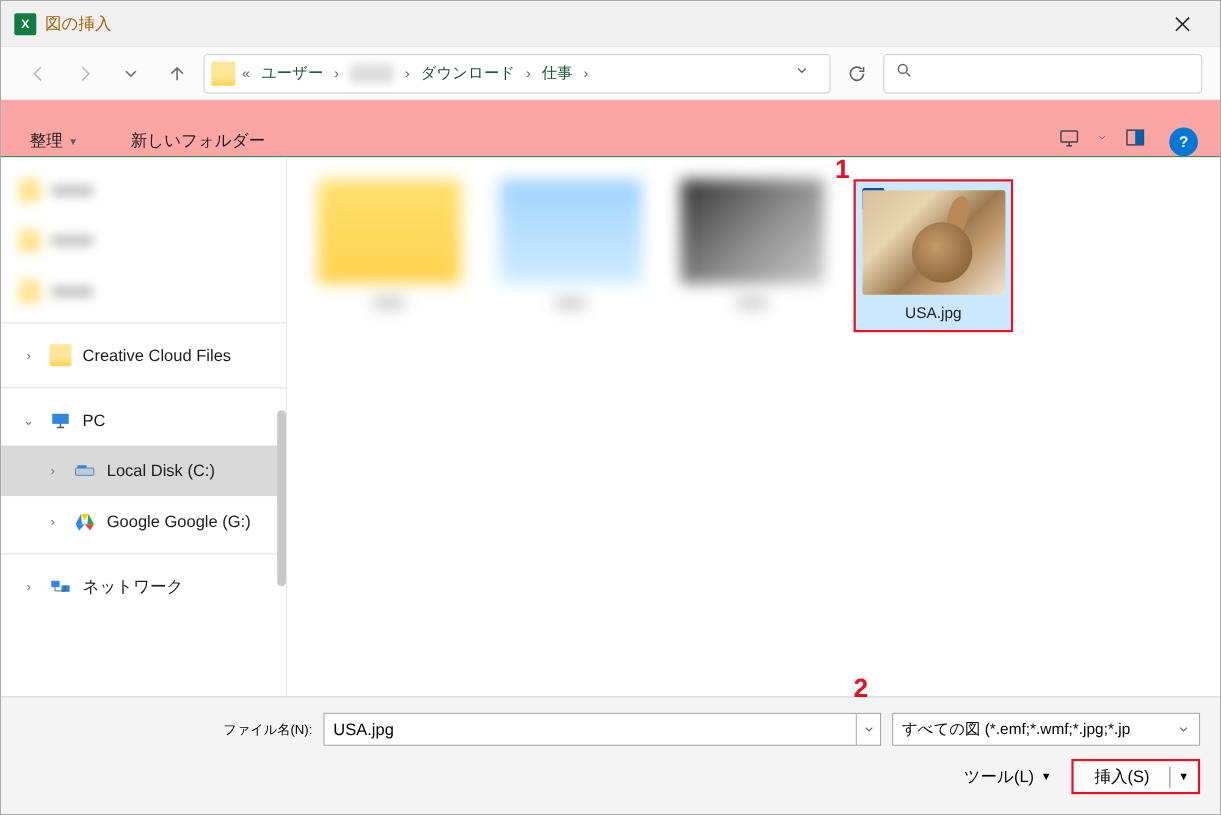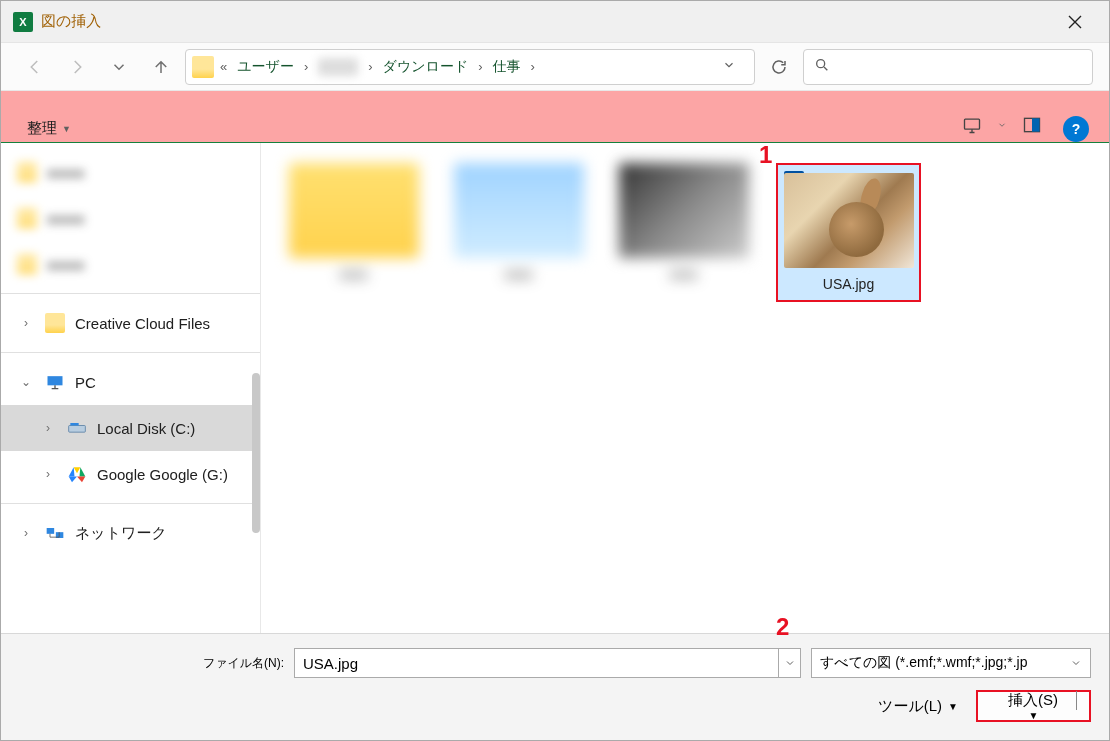--- a/index.html
+++ b/index.html
@@ -77,21 +77,21 @@
   
   .footer { background:#f4f4f4; border-top:1px solid #d8d8d8; padding:14px 18px 18px; display:flex; flex-direction:column; gap:12px;}
   .frow { display:flex; align-items:center; gap:10px;}
   .flabel { font-size:12px; text-align:right; width:265px;}
   .fname-input { flex:1; max-width:490px; height:30px; border:1px solid #aaa; padding:0 8px; font-size:15px; background:#fff;}
   .fname-drop { width:22px; border:1px solid #aaa; border-left:none; height:30px; display:flex; align-items:center; justify-content:center; background:#fff; margin-left:-10px;}
   .ftype { width:280px; height:30px; border:1px solid #aaa; padding:0 8px; font-size:14px; background:#fff; display:flex; align-items:center; justify-content:space-between;}
   .frow2 { display:flex; align-items:center; justify-content:flex-end; gap:12px;}
   .tools { font-size:15px; display:flex; align-items:center; gap:6px; margin-right:6px;margin-left:22px;}
   .btn { height:32px; padding:0 14px; border:1px solid #aaa; background:#fdfdfd; font-size:15px; display:flex; align-items:center; justify-content:center;}
-  .btn.insert { border:2px solid #e81123; display:flex; padding:12px;flex-direction:column;}
+  .btn.insert { border:2px solid #e81123; display:flex; padding:1px;}
   .btn.insert .blabel { padding:0 18px; border-right:1px solid #888;}
   .btn.insert .bcaret { width:24px; display:flex; align-items:center; justify-content:center;}
 </style>
 </head>
 <body>
 
 <div class="titlebar">
   <div class="app-icon">X</div>
   <div class="title-text">図の挿入</div>
   <div class="title-spacer"></div>
@@ -153,20 +153,23 @@
         </svg></span>
   </div>
 </div>
 
 <div class="toolbar">
   <div class="tbtn">
       <span>整理</span>
       <span class="caret">▼</span>
     </div>
   <div style="width:36px"></div>
+  <div class="tbtn">
+      <span>新しいフォルダー</span>
+    </div>
   <div class="tsp"></div>
   <div class="ticon">
       <svg viewBox="0 0 24 24" width="20" height="20">
         <rect x="3" y="5" width="18" height="12" rx="1" stroke="#444" stroke-width="1.6" fill="none"></rect>
         <path d="M9 21 H15 M12 17 V21" stroke="#444" stroke-width="1.6"></path>
       </svg>
     </div>
   <div class="ticon" style="width:18px">
       <svg viewBox="0 0 24 24" width="10" height="10">
         <path d="M6 9 L12 15 L18 9" stroke="#606060" stroke-width="2" fill="none"></path>

